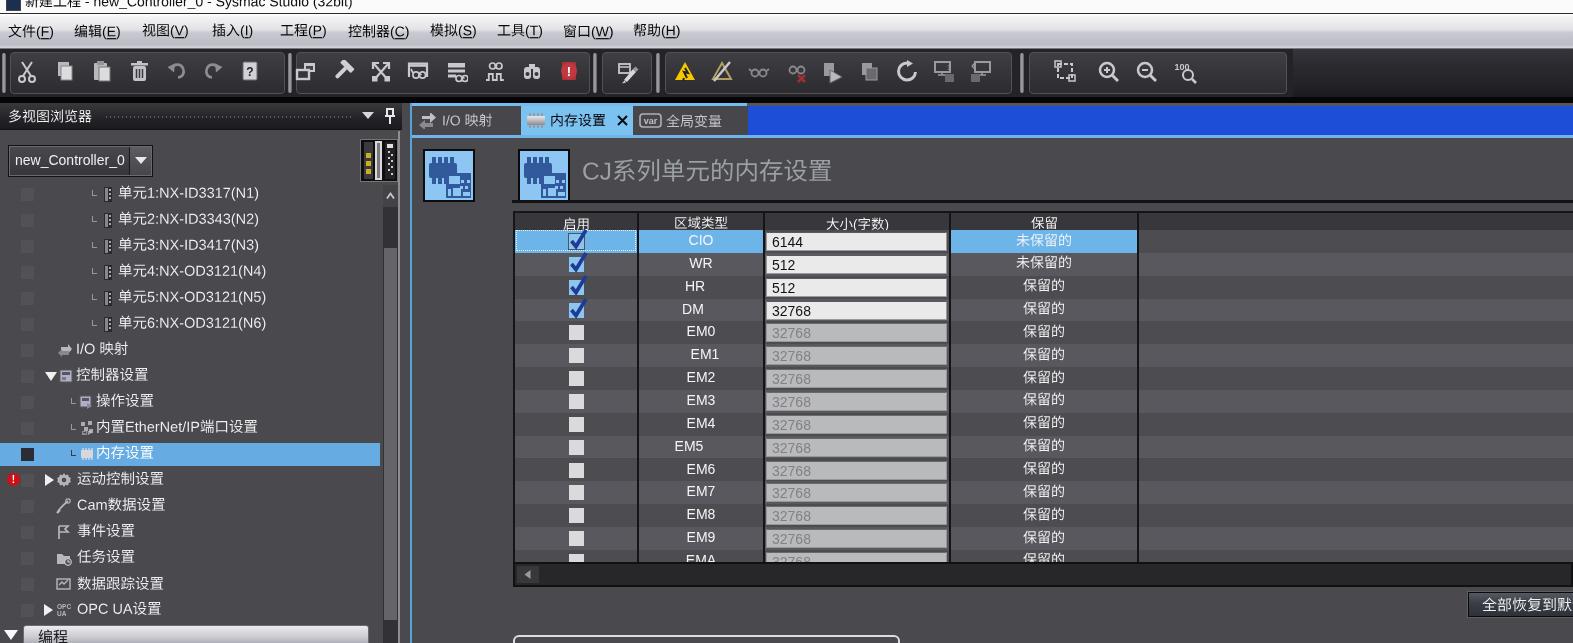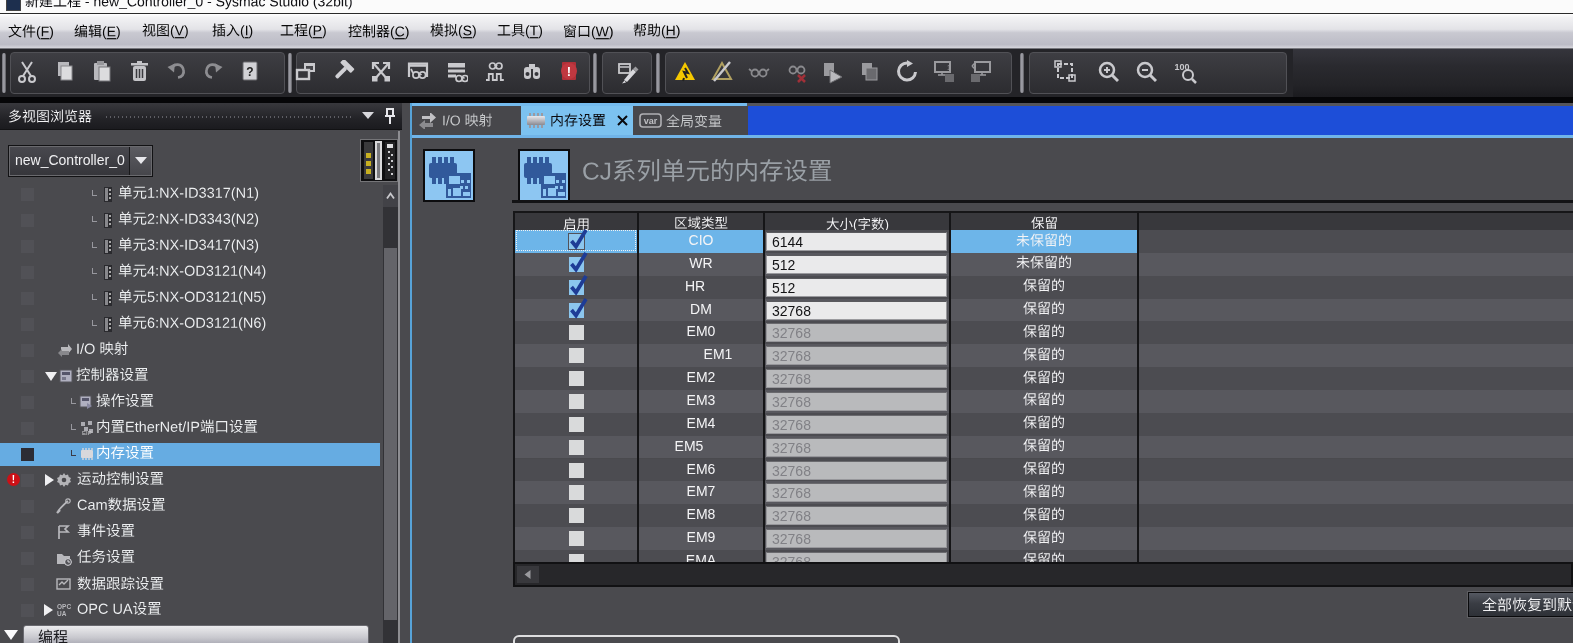--- a/index.html
+++ b/index.html
@@ -720,37 +720,37 @@
           <svg style="position:absolute;left:508.3px;top:2.5px;overflow:visible" width="43" height="15">
             <path fill="#f4f4f6" d="M6.3 2.2H11.5V4.7H6.3ZM5.3 1.2V5.7H8.4V7.4H4.3V8.4H7.8C6.8 9.9 5.3 11.3 3.9 12C4.1 12.2 4.4 12.6 4.6 12.8C6 12 7.4 10.6 8.4 9.1V13.4H9.4V9C10.4 10.6 11.7 12 13 12.9C13.2 12.6 13.5 12.2 13.7 12C12.4 11.3 10.9 9.9 10.1 8.4H13.4V7.4H9.4V5.7H12.6V1.2ZM3.9 0.6C3.1 2.7 1.7 4.8 0.3 6.1C0.5 6.4 0.8 6.9 0.9 7.2C1.4 6.7 1.9 6 2.4 5.4V13.4H3.4V3.8C4 2.9 4.5 1.9 4.9 0.9Z M17.4 10.6H20.5V12.1H17.4ZM17.4 9.8V8.4H20.5V9.8ZM24.7 10.6V12.1H21.5V10.6ZM24.7 9.8H21.5V8.4H24.7ZM16.4 7.6V13.4H17.4V12.9H24.7V13.4H25.8V7.6ZM21 1.3V2.3H22.7C22.5 4.2 21.9 5.6 20.1 6.4C20.3 6.6 20.6 6.9 20.7 7.2C22.8 6.2 23.4 4.5 23.6 2.3H25.8C25.7 4.6 25.6 5.5 25.4 5.8C25.3 5.9 25.1 5.9 24.9 5.9C24.7 5.9 24.1 5.9 23.5 5.9C23.7 6.1 23.8 6.5 23.8 6.8C24.4 6.8 25 6.8 25.4 6.8C25.8 6.7 26 6.7 26.2 6.4C26.6 6 26.7 4.9 26.8 1.8C26.8 1.6 26.9 1.3 26.9 1.3ZM15.7 6.8C15.9 6.7 16.4 6.5 19.5 5.6C19.6 5.9 19.8 6.2 19.8 6.4L20.7 6C20.5 5.2 19.8 4 19.1 3L18.3 3.4C18.6 3.8 18.8 4.3 19.1 4.8L16.6 5.4V2.4C17.9 2.1 19.3 1.8 20.3 1.3L19.6 0.6C18.6 1 17 1.5 15.6 1.8V4.8C15.6 5.5 15.3 5.9 15.1 6C15.3 6.2 15.5 6.6 15.7 6.8Z M35.7 6.4C36.5 7.4 37.5 8.8 37.9 9.7L38.8 9.1C38.3 8.3 37.3 6.9 36.5 5.9ZM31.4 0.5C31.2 1.2 31 2.1 30.8 2.8H29.2V13.1H30.2V12H34.1V2.8H31.8C32 2.2 32.3 1.4 32.5 0.7ZM30.2 3.8H33.1V6.7H30.2ZM30.2 11V7.6H33.1V11ZM36.4 0.5C35.9 2.4 35.2 4.4 34.2 5.6C34.5 5.8 34.9 6 35.1 6.2C35.6 5.5 36 4.7 36.4 3.7H40C39.8 9.4 39.6 11.5 39.1 12C39 12.2 38.8 12.2 38.5 12.2C38.2 12.2 37.4 12.2 36.5 12.1C36.7 12.4 36.8 12.9 36.8 13.1C37.6 13.2 38.4 13.2 38.9 13.2C39.4 13.1 39.7 13 40 12.6C40.6 11.9 40.8 9.7 41 3.3C41 3.2 41 2.8 41 2.8H36.8C37 2.1 37.2 1.4 37.4 0.7Z"></path>
           </svg>
         </div>
       <div class="row rlight" style="top:87.55px">
           <div class="cbox cbc" style="">
             <svg style="position:absolute;left:-1px;top:-7px;overflow:visible" width="22" height="24">
               <path d="M3.5 14 L8 19.5 L18 3" stroke="#1e3c96" stroke-width="3.7" fill="none"></path>
             </svg>
           </div>
-          <span class="cell" style="left:124px;width:124px;padding-top:2px">DM</span>
+          <span class="cell" style="left:116px;width:124px;padding-top:2px">DM</span>
           <div class="inp inpe">32768</div>
           <svg style="position:absolute;left:508.3px;top:2.5px;overflow:visible" width="43" height="15">
             <path fill="#f4f4f6" d="M6.3 2.2H11.5V4.7H6.3ZM5.3 1.2V5.7H8.4V7.4H4.3V8.4H7.8C6.8 9.9 5.3 11.3 3.9 12C4.1 12.2 4.4 12.6 4.6 12.8C6 12 7.4 10.6 8.4 9.1V13.4H9.4V9C10.4 10.6 11.7 12 13 12.9C13.2 12.6 13.5 12.2 13.7 12C12.4 11.3 10.9 9.9 10.1 8.4H13.4V7.4H9.4V5.7H12.6V1.2ZM3.9 0.6C3.1 2.7 1.7 4.8 0.3 6.1C0.5 6.4 0.8 6.9 0.9 7.2C1.4 6.7 1.9 6 2.4 5.4V13.4H3.4V3.8C4 2.9 4.5 1.9 4.9 0.9Z M17.4 10.6H20.5V12.1H17.4ZM17.4 9.8V8.4H20.5V9.8ZM24.7 10.6V12.1H21.5V10.6ZM24.7 9.8H21.5V8.4H24.7ZM16.4 7.6V13.4H17.4V12.9H24.7V13.4H25.8V7.6ZM21 1.3V2.3H22.7C22.5 4.2 21.9 5.6 20.1 6.4C20.3 6.6 20.6 6.9 20.7 7.2C22.8 6.2 23.4 4.5 23.6 2.3H25.8C25.7 4.6 25.6 5.5 25.4 5.8C25.3 5.9 25.1 5.9 24.9 5.9C24.7 5.9 24.1 5.9 23.5 5.9C23.7 6.1 23.8 6.5 23.8 6.8C24.4 6.8 25 6.8 25.4 6.8C25.8 6.7 26 6.7 26.2 6.4C26.6 6 26.7 4.9 26.8 1.8C26.8 1.6 26.9 1.3 26.9 1.3ZM15.7 6.8C15.9 6.7 16.4 6.5 19.5 5.6C19.6 5.9 19.8 6.2 19.8 6.4L20.7 6C20.5 5.2 19.8 4 19.1 3L18.3 3.4C18.6 3.8 18.8 4.3 19.1 4.8L16.6 5.4V2.4C17.9 2.1 19.3 1.8 20.3 1.3L19.6 0.6C18.6 1 17 1.5 15.6 1.8V4.8C15.6 5.5 15.3 5.9 15.1 6C15.3 6.2 15.5 6.6 15.7 6.8Z M35.7 6.4C36.5 7.4 37.5 8.8 37.9 9.7L38.8 9.1C38.3 8.3 37.3 6.9 36.5 5.9ZM31.4 0.5C31.2 1.2 31 2.1 30.8 2.8H29.2V13.1H30.2V12H34.1V2.8H31.8C32 2.2 32.3 1.4 32.5 0.7ZM30.2 3.8H33.1V6.7H30.2ZM30.2 11V7.6H33.1V11ZM36.4 0.5C35.9 2.4 35.2 4.4 34.2 5.6C34.5 5.8 34.9 6 35.1 6.2C35.6 5.5 36 4.7 36.4 3.7H40C39.8 9.4 39.6 11.5 39.1 12C39 12.2 38.8 12.2 38.5 12.2C38.2 12.2 37.4 12.2 36.5 12.1C36.7 12.4 36.8 12.9 36.8 13.1C37.6 13.2 38.4 13.2 38.9 13.2C39.4 13.1 39.7 13 40 12.6C40.6 11.9 40.8 9.7 41 3.3C41 3.2 41 2.8 41 2.8H36.8C37 2.1 37.2 1.4 37.4 0.7Z"></path>
           </svg>
         </div>
       <div class="row rdark" style="top:110.4px">
           <div class="cbox cbu" style=""></div>
           <span class="cell" style="left:124px;width:124px;padding-top:2px">EM0</span>
           <div class="inp inpd">32768</div>
           <svg style="position:absolute;left:508.3px;top:2.5px;overflow:visible" width="43" height="15">
             <path fill="#f4f4f6" d="M6.3 2.2H11.5V4.7H6.3ZM5.3 1.2V5.7H8.4V7.4H4.3V8.4H7.8C6.8 9.9 5.3 11.3 3.9 12C4.1 12.2 4.4 12.6 4.6 12.8C6 12 7.4 10.6 8.4 9.1V13.4H9.4V9C10.4 10.6 11.7 12 13 12.9C13.2 12.6 13.5 12.2 13.7 12C12.4 11.3 10.9 9.9 10.1 8.4H13.4V7.4H9.4V5.7H12.6V1.2ZM3.9 0.6C3.1 2.7 1.7 4.8 0.3 6.1C0.5 6.4 0.8 6.9 0.9 7.2C1.4 6.7 1.9 6 2.4 5.4V13.4H3.4V3.8C4 2.9 4.5 1.9 4.9 0.9Z M17.4 10.6H20.5V12.1H17.4ZM17.4 9.8V8.4H20.5V9.8ZM24.7 10.6V12.1H21.5V10.6ZM24.7 9.8H21.5V8.4H24.7ZM16.4 7.6V13.4H17.4V12.9H24.7V13.4H25.8V7.6ZM21 1.3V2.3H22.7C22.5 4.2 21.9 5.6 20.1 6.4C20.3 6.6 20.6 6.9 20.7 7.2C22.8 6.2 23.4 4.5 23.6 2.3H25.8C25.7 4.6 25.6 5.5 25.4 5.8C25.3 5.9 25.1 5.9 24.9 5.9C24.7 5.9 24.1 5.9 23.5 5.9C23.7 6.1 23.8 6.5 23.8 6.8C24.4 6.8 25 6.8 25.4 6.8C25.8 6.7 26 6.7 26.2 6.4C26.6 6 26.7 4.9 26.8 1.8C26.8 1.6 26.9 1.3 26.9 1.3ZM15.7 6.8C15.9 6.7 16.4 6.5 19.5 5.6C19.6 5.9 19.8 6.2 19.8 6.4L20.7 6C20.5 5.2 19.8 4 19.1 3L18.3 3.4C18.6 3.8 18.8 4.3 19.1 4.8L16.6 5.4V2.4C17.9 2.1 19.3 1.8 20.3 1.3L19.6 0.6C18.6 1 17 1.5 15.6 1.8V4.8C15.6 5.5 15.3 5.9 15.1 6C15.3 6.2 15.5 6.6 15.7 6.8Z M35.7 6.4C36.5 7.4 37.5 8.8 37.9 9.7L38.8 9.1C38.3 8.3 37.3 6.9 36.5 5.9ZM31.4 0.5C31.2 1.2 31 2.1 30.8 2.8H29.2V13.1H30.2V12H34.1V2.8H31.8C32 2.2 32.3 1.4 32.5 0.7ZM30.2 3.8H33.1V6.7H30.2ZM30.2 11V7.6H33.1V11ZM36.4 0.5C35.9 2.4 35.2 4.4 34.2 5.6C34.5 5.8 34.9 6 35.1 6.2C35.6 5.5 36 4.7 36.4 3.7H40C39.8 9.4 39.6 11.5 39.1 12C39 12.2 38.8 12.2 38.5 12.2C38.2 12.2 37.4 12.2 36.5 12.1C36.7 12.4 36.8 12.9 36.8 13.1C37.6 13.2 38.4 13.2 38.9 13.2C39.4 13.1 39.7 13 40 12.6C40.6 11.9 40.8 9.7 41 3.3C41 3.2 41 2.8 41 2.8H36.8C37 2.1 37.2 1.4 37.4 0.7Z"></path>
           </svg>
         </div>
       <div class="row rlight" style="top:133.25px">
           <div class="cbox cbu" style=""></div>
-          <span class="cell" style="left:137px;width:132px;padding-top:2px">EM1</span>
+          <span class="cell" style="left:124px;width:132px;padding-top:2px">EM1</span>
           <div class="inp inpd">32768</div>
           <svg style="position:absolute;left:508.3px;top:2.5px;overflow:visible" width="43" height="15">
             <path fill="#f4f4f6" d="M6.3 2.2H11.5V4.7H6.3ZM5.3 1.2V5.7H8.4V7.4H4.3V8.4H7.8C6.8 9.9 5.3 11.3 3.9 12C4.1 12.2 4.4 12.6 4.6 12.8C6 12 7.4 10.6 8.4 9.1V13.4H9.4V9C10.4 10.6 11.7 12 13 12.9C13.2 12.6 13.5 12.2 13.7 12C12.4 11.3 10.9 9.9 10.1 8.4H13.4V7.4H9.4V5.7H12.6V1.2ZM3.9 0.6C3.1 2.7 1.7 4.8 0.3 6.1C0.5 6.4 0.8 6.9 0.9 7.2C1.4 6.7 1.9 6 2.4 5.4V13.4H3.4V3.8C4 2.9 4.5 1.9 4.9 0.9Z M17.4 10.6H20.5V12.1H17.4ZM17.4 9.8V8.4H20.5V9.8ZM24.7 10.6V12.1H21.5V10.6ZM24.7 9.8H21.5V8.4H24.7ZM16.4 7.6V13.4H17.4V12.9H24.7V13.4H25.8V7.6ZM21 1.3V2.3H22.7C22.5 4.2 21.9 5.6 20.1 6.4C20.3 6.6 20.6 6.9 20.7 7.2C22.8 6.2 23.4 4.5 23.6 2.3H25.8C25.7 4.6 25.6 5.5 25.4 5.8C25.3 5.9 25.1 5.9 24.9 5.9C24.7 5.9 24.1 5.9 23.5 5.9C23.7 6.1 23.8 6.5 23.8 6.8C24.4 6.8 25 6.8 25.4 6.8C25.8 6.7 26 6.7 26.2 6.4C26.6 6 26.7 4.9 26.8 1.8C26.8 1.6 26.9 1.3 26.9 1.3ZM15.7 6.8C15.9 6.7 16.4 6.5 19.5 5.6C19.6 5.9 19.8 6.2 19.8 6.4L20.7 6C20.5 5.2 19.8 4 19.1 3L18.3 3.4C18.6 3.8 18.8 4.3 19.1 4.8L16.6 5.4V2.4C17.9 2.1 19.3 1.8 20.3 1.3L19.6 0.6C18.6 1 17 1.5 15.6 1.8V4.8C15.6 5.5 15.3 5.9 15.1 6C15.3 6.2 15.5 6.6 15.7 6.8Z M35.7 6.4C36.5 7.4 37.5 8.8 37.9 9.7L38.8 9.1C38.3 8.3 37.3 6.9 36.5 5.9ZM31.4 0.5C31.2 1.2 31 2.1 30.8 2.8H29.2V13.1H30.2V12H34.1V2.8H31.8C32 2.2 32.3 1.4 32.5 0.7ZM30.2 3.8H33.1V6.7H30.2ZM30.2 11V7.6H33.1V11ZM36.4 0.5C35.9 2.4 35.2 4.4 34.2 5.6C34.5 5.8 34.9 6 35.1 6.2C35.6 5.5 36 4.7 36.4 3.7H40C39.8 9.4 39.6 11.5 39.1 12C39 12.2 38.8 12.2 38.5 12.2C38.2 12.2 37.4 12.2 36.5 12.1C36.7 12.4 36.8 12.9 36.8 13.1C37.6 13.2 38.4 13.2 38.9 13.2C39.4 13.1 39.7 13 40 12.6C40.6 11.9 40.8 9.7 41 3.3C41 3.2 41 2.8 41 2.8H36.8C37 2.1 37.2 1.4 37.4 0.7Z"></path>
           </svg>
         </div>
       <div class="row rdark" style="top:156.1px">
           <div class="cbox cbu" style=""></div>
           <span class="cell" style="left:124px;width:124px;padding-top:2px">EM2</span>
           <div class="inp inpd">32768</div>
           <svg style="position:absolute;left:508.3px;top:2.5px;overflow:visible" width="43" height="15">

